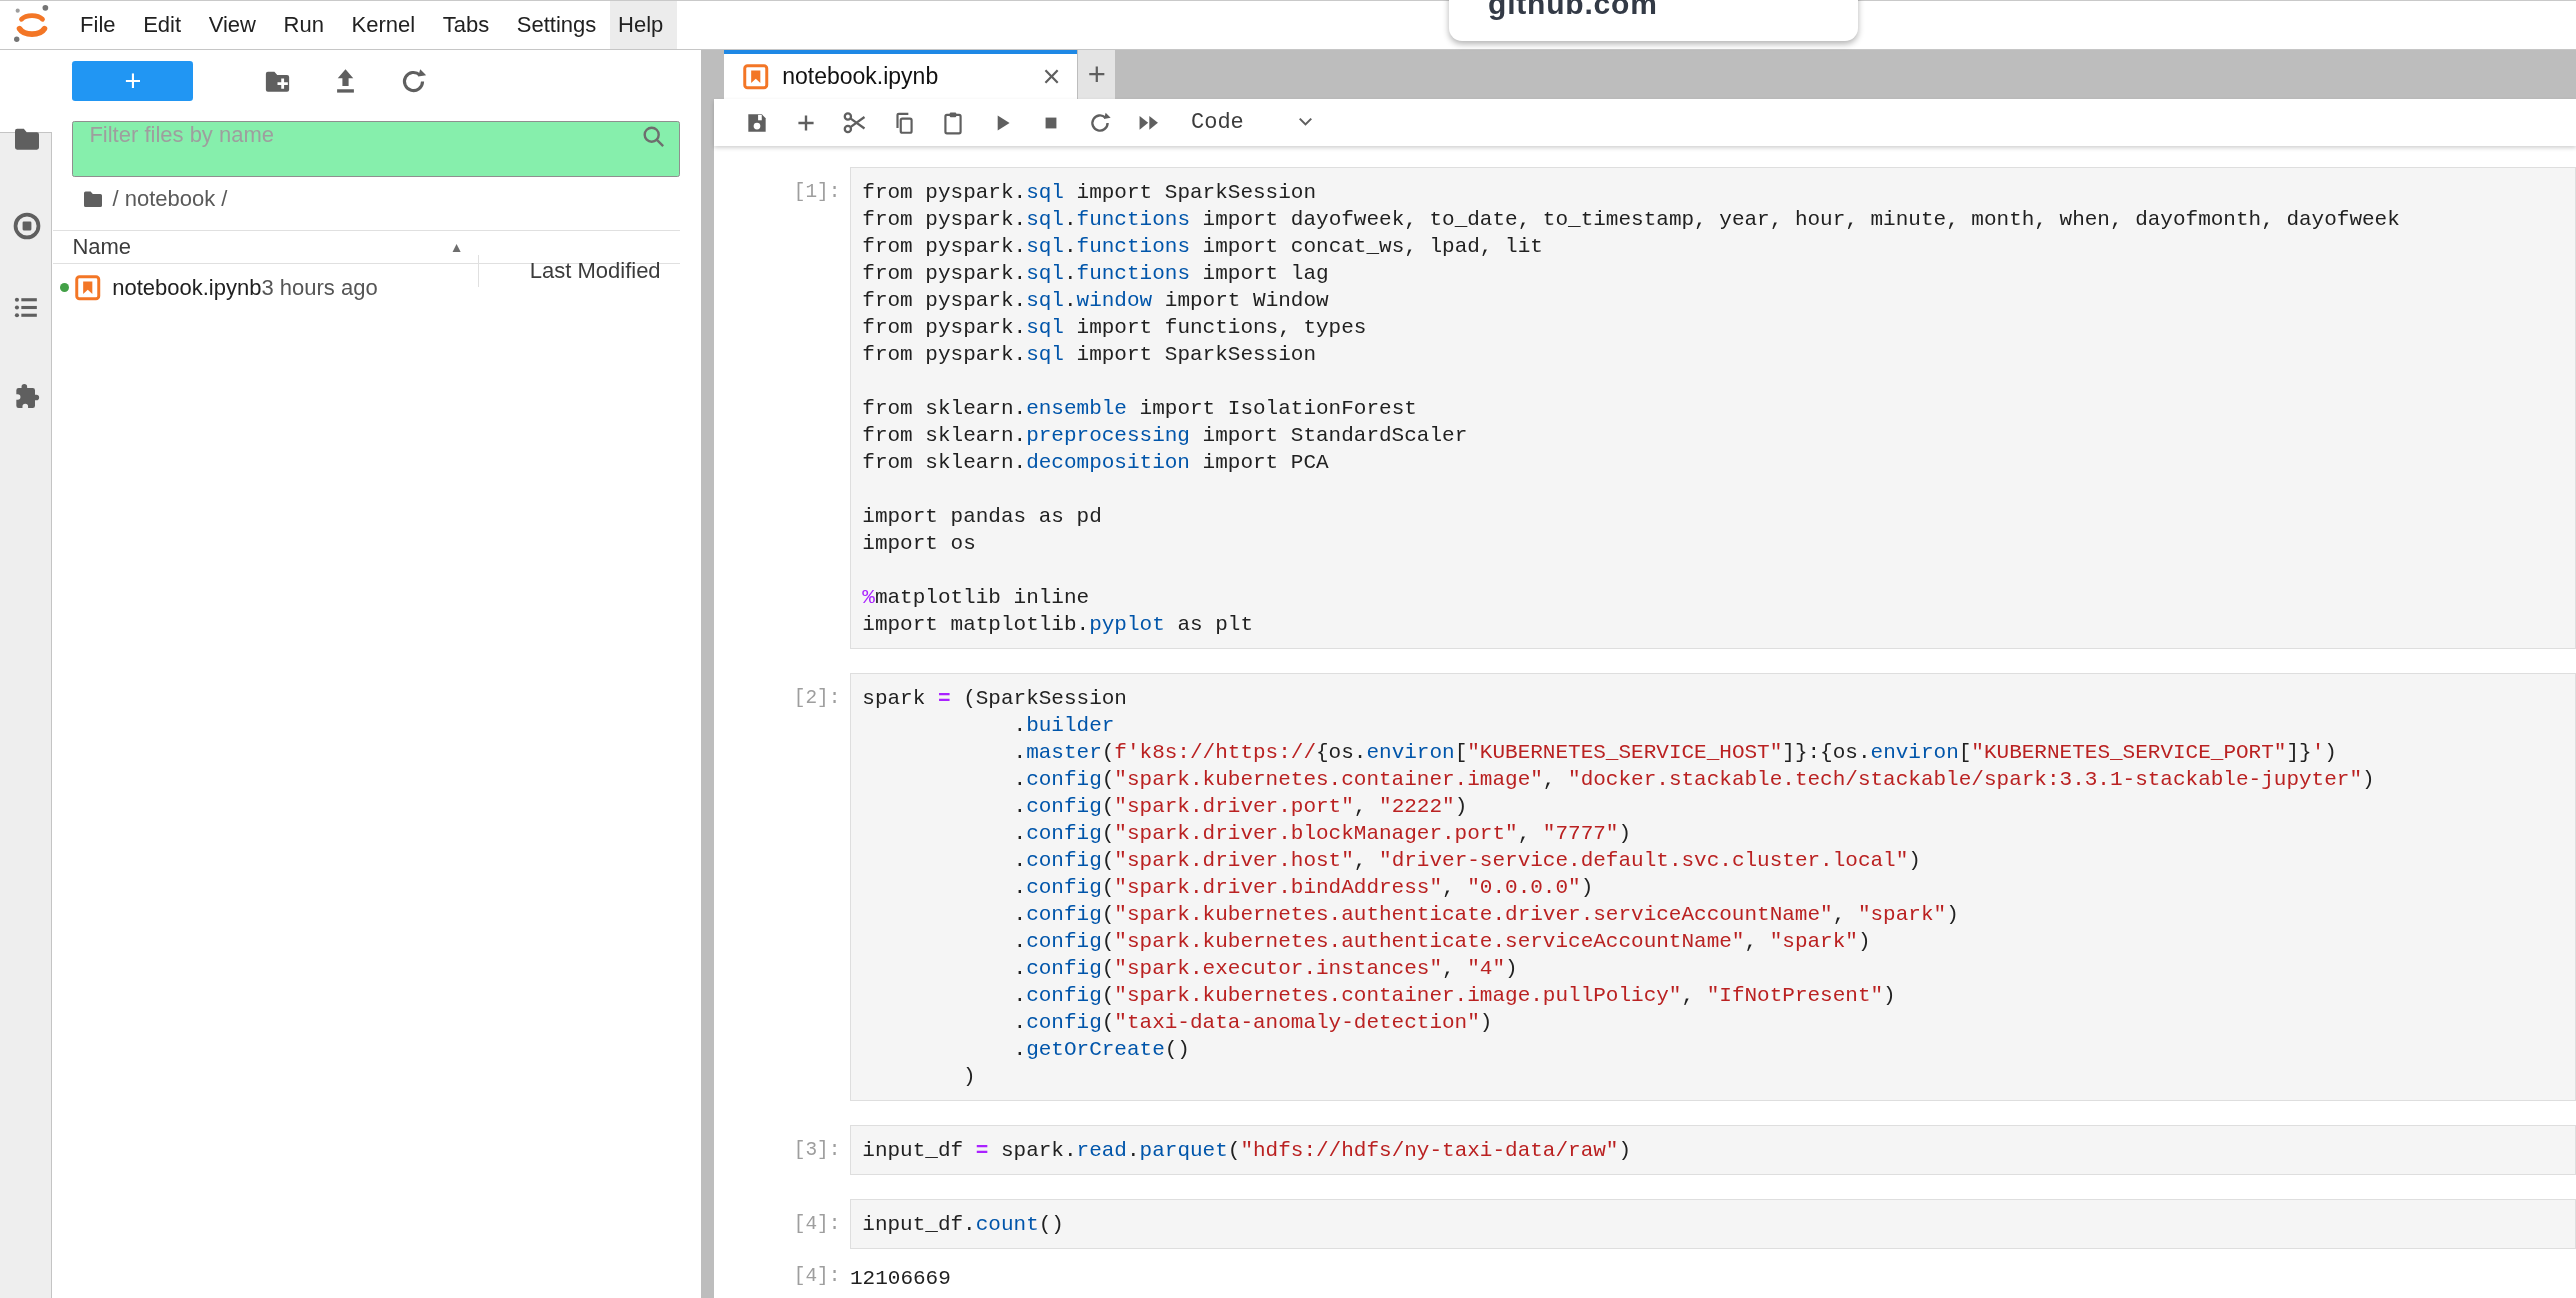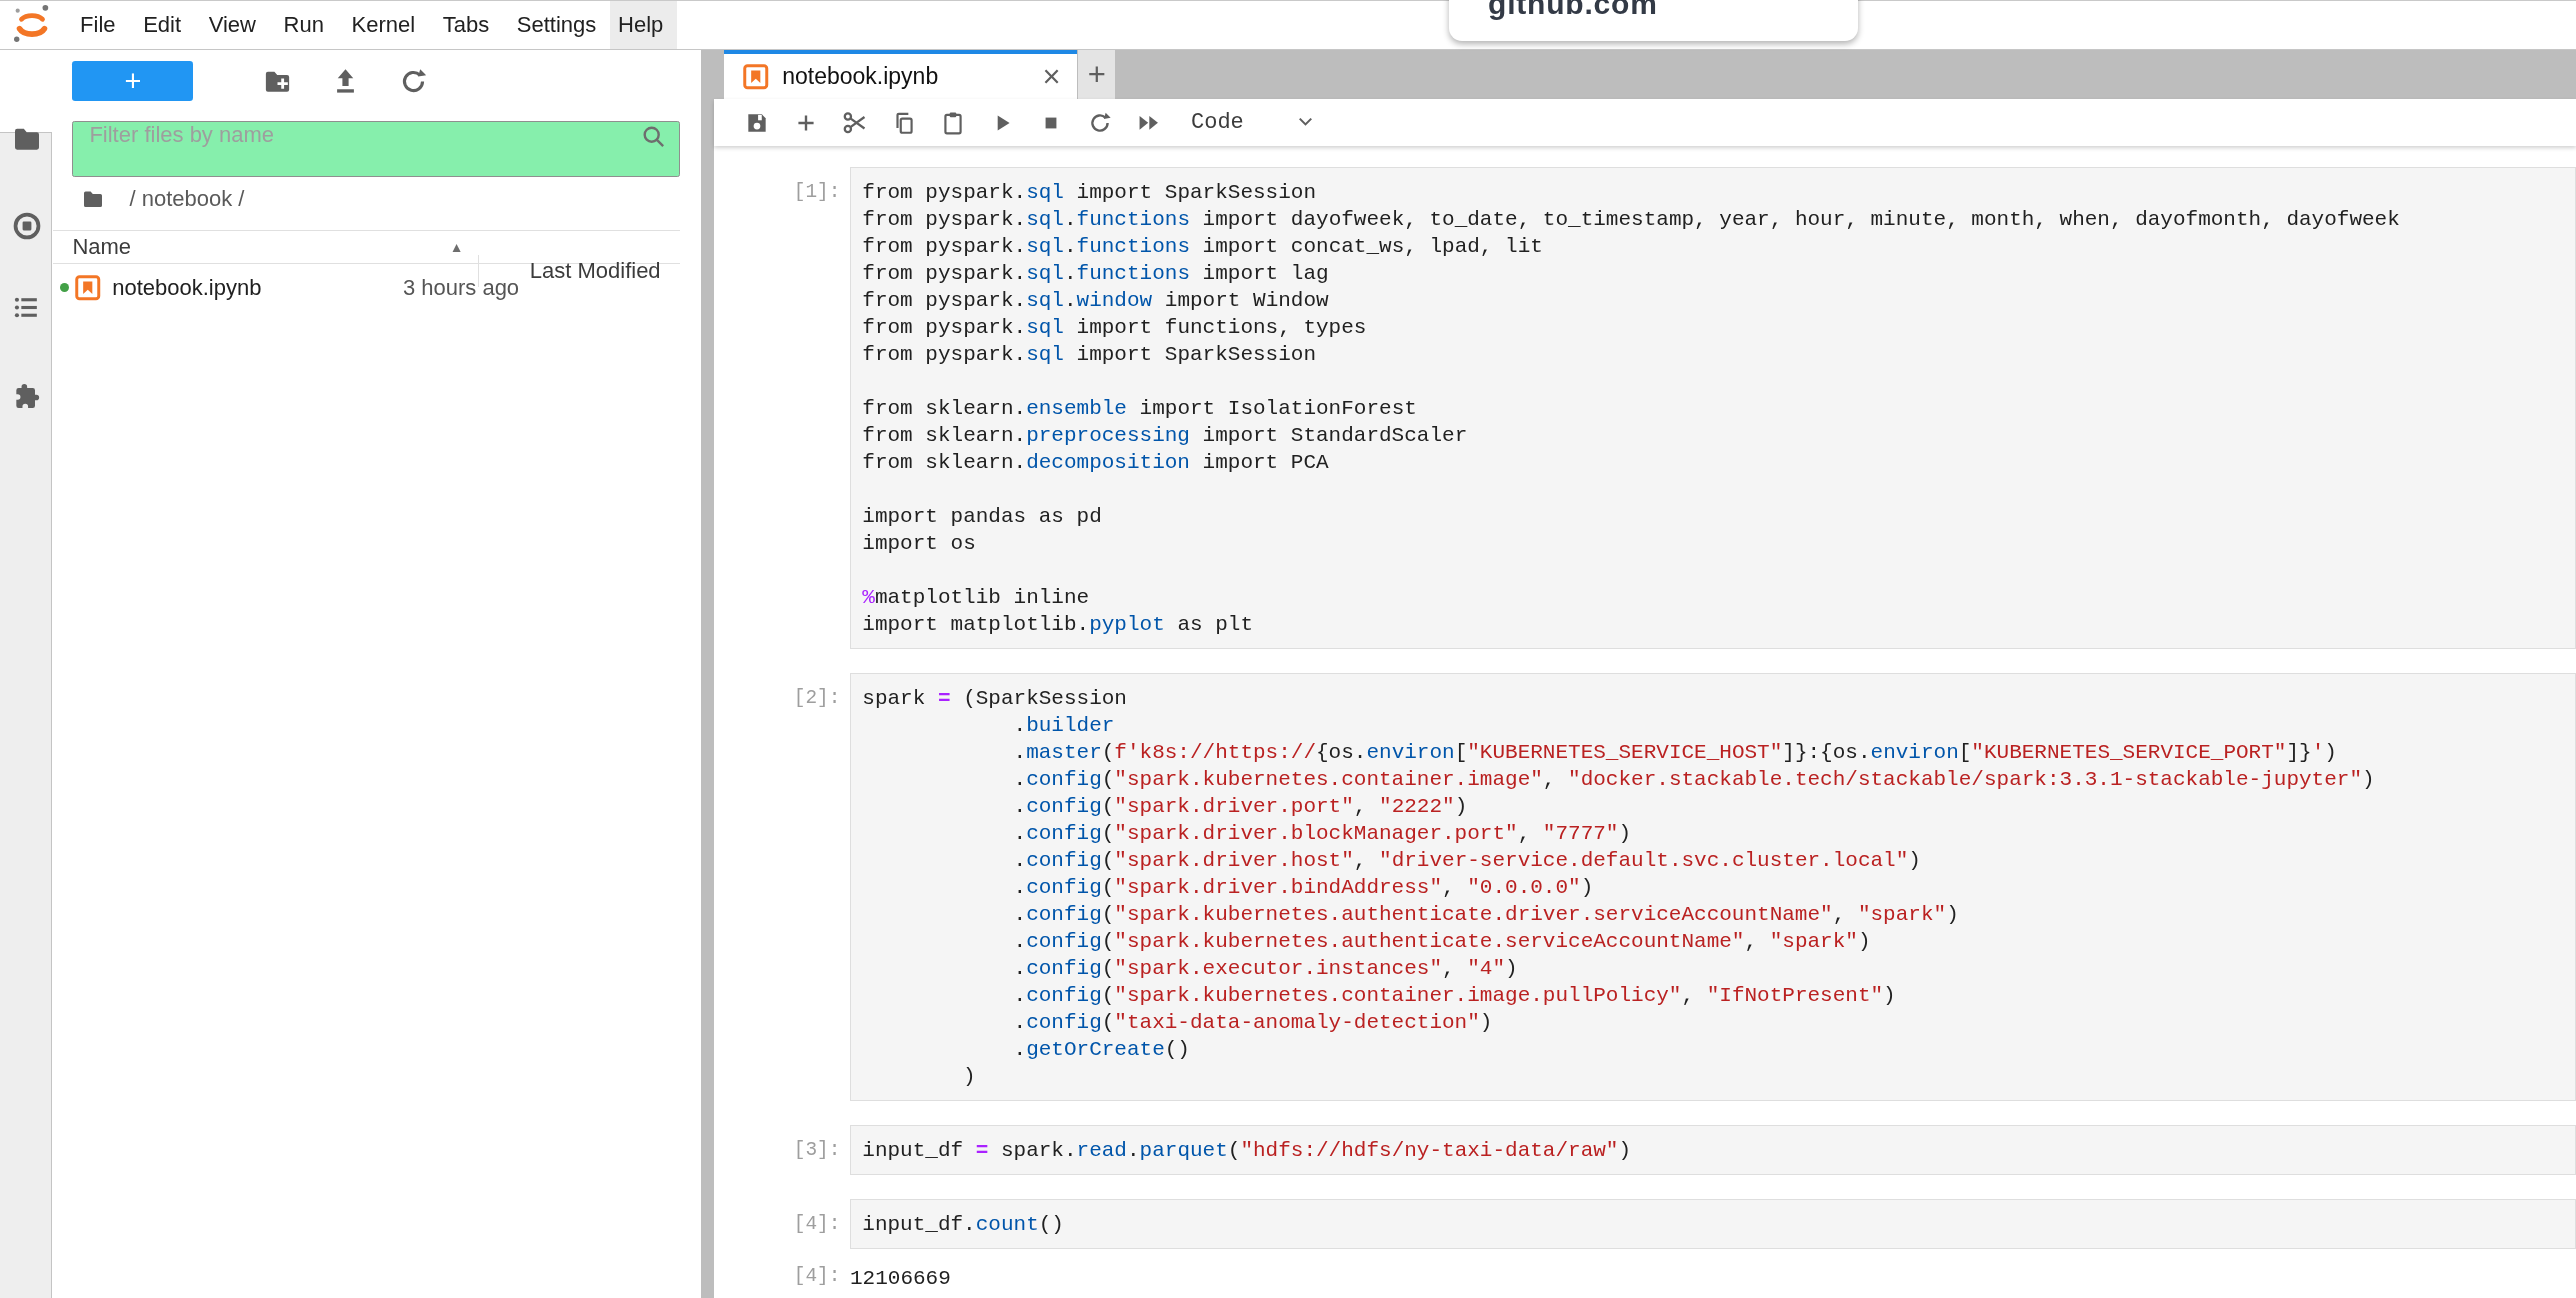--- a/index.html
+++ b/index.html
@@ -34,33 +34,33 @@
                   border:none; border-radius:3.2px; color:#fff; display:flex; align-items:center; justify-content:center; }
   #new-launcher span { font-size:29px; line-height:29px; font-weight:400; }
   .fb-tool { position:absolute; top:13px; width:37px; height:37px; display:flex; align-items:center; justify-content:center; }
   #filter-wrap { position:absolute; left:19.4px; top:71px; width:608px; height:56px; border:1.6px solid #8f8f8f;
                  border-radius:2.4px; background:#86efac; display:flex; align-items:flex-start; }
   #filter-input { flex:1; border:none; outline:none; font-size:22px; color:#212121; padding-left:16px;
                   font-family:"Liberation Sans", sans-serif; background:transparent; }
   #filter-input::placeholder { color:#9e9e9e; }
   #filter-search-icon { flex:none; margin-right:11.3px; }
   #breadcrumb { position:absolute; left:27.5px; top:134px; height:29px; display:flex; align-items:center; }
-  #breadcrumb .crumb-text { font-size:22px; color:#5a5a5a; margin-left:25px; }
+  #breadcrumb .crumb-text { font-size:22px; color:#5a5a5a; margin-left:8px; }
   #fb-header { position:absolute; left:0; top:180px; width:627px; height:34px;
                border-top:1.6px solid #e0e0e0; border-bottom:1.6px solid #e0e0e0;
                display:flex; align-items:center; }
   #col-name { flex:none; width:425px; padding-left:19.4px; font-size:22px; color:#3c3c3c; display:flex; align-items:center; }
   #sort-arrow { margin-left:auto; margin-right:14.6px; font-size:13.8px; color:#6e6e6e; }
   #col-modified { flex:1; border-left:1.6px solid #e0e0e0; text-align:right; padding-right:19.4px;
                   font-size:22px; color:#3c3c3c; height:100%; display:flex; align-items:center; justify-content:flex-end;margin-top:48px; }
   #file-row { position:absolute; left:0; top:214px; width:627px; height:47px; display:flex; align-items:center; }
   #run-dot { width:9px; height:9px; border-radius:50%; margin-left:6.5px; flex:none; }
   #file-row .nb-icon { margin-left:5.7px; flex:none; }
   #file-name { font-size:22px; color:#212121; margin-left:10.5px; flex:none; }
-  #file-modified { flex:1; text-align:center; font-size:22px; color:#555; padding-right:19.4px; }
+  #file-modified { flex:1; text-align:left; font-size:22px; color:#555; padding-right:19.4px; }
 
   
   #splitter { position:absolute; left:701px; top:50px; width:13px; bottom:0; background:#bdbdbd; }
 
   
   #main { position:absolute; left:714px; top:50px; right:0; bottom:0; background:#fff; }
   #tabbar { position:absolute; left:0; top:0; right:0; height:49px; background:#bdbdbd; display:flex; }
   #doc-tab { margin-left:9.7px; width:353px; height:49px; background:#fff; border-top:4.9px solid #1e88e5;
              display:flex; align-items:center; padding:0 13px 0 18px; }
   #doc-tab .tab-label { font-size:23px; color:#111; margin-left:13px; flex:1; }

